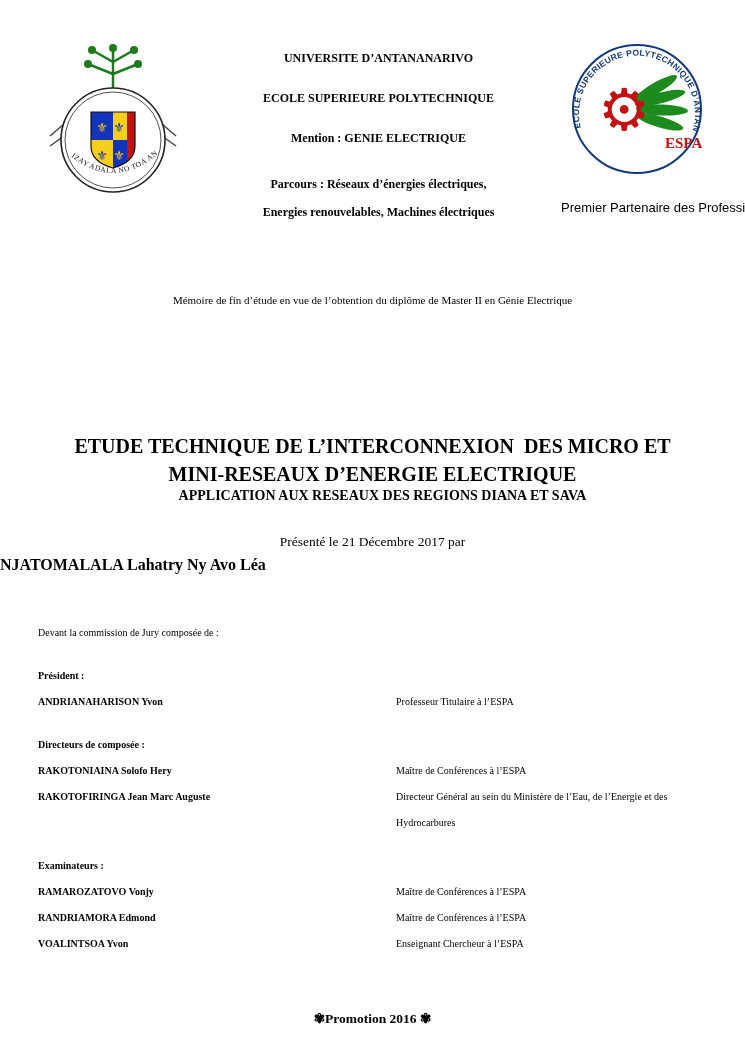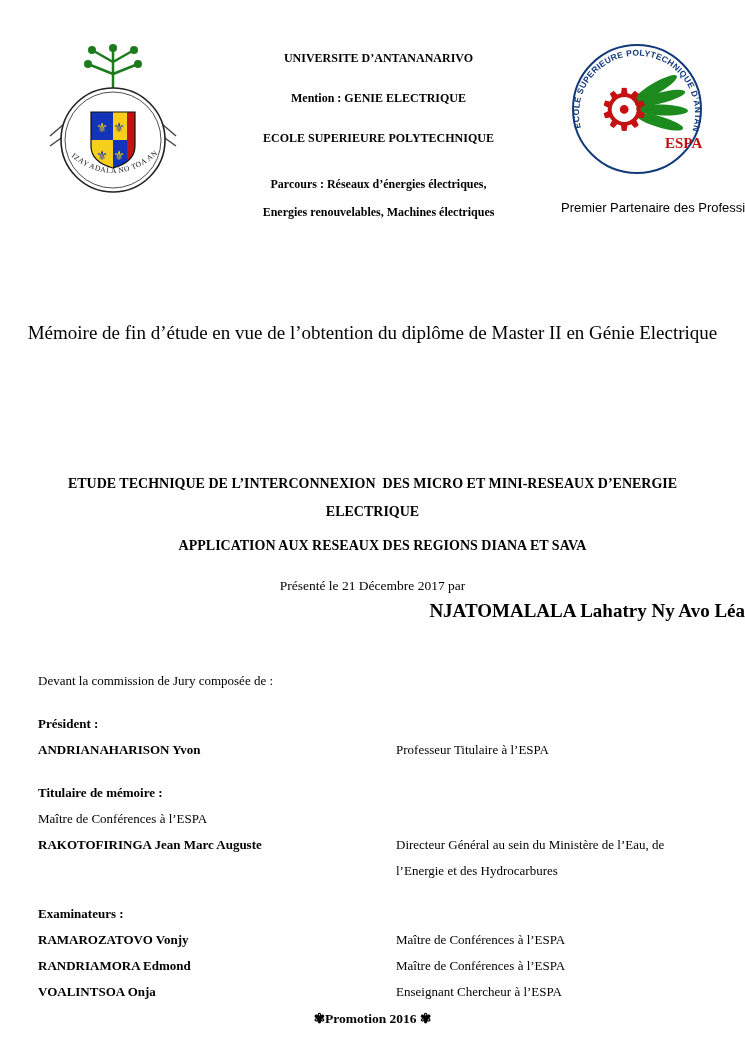--- a/index.html
+++ b/index.html
@@ -9,29 +9,29 @@
     position:relative; box-sizing:border-box; overflow:hidden;
   }
   .header { display:flex; align-items:flex-start; padding:36px 32px 0 38px; }
   .logo-left { width:158px; flex:0 0 auto; }
   .logo-right { width:152px; flex:0 0 auto; text-align:center; }
   .logo-caption { font-size:13px; font-family:"Liberation Sans", sans-serif; margin-top:10px; white-space:nowrap; }
   .header-center { flex:1 1 auto; text-align:center; font-weight:bold; font-size:12px; padding-top:14px; }
   .header-center p { margin:0 0 24px; line-height:16px; }
   .header-center .parcours { margin:12px; line-height:28px; }
 
-  .memoire { text-align:center; font-size:19px; margin-top:84px; }
+  .memoire { text-align:center; font-size:11px; margin-top:56px; }
 
-  .title-block { text-align:center; font-weight:bold; font-size:14px; margin:126px auto 0; max-width:612px; line-height:28px; white-space:pre-wrap; }
-  .subtitle { text-align:center; font-weight:bold; font-size:14px; margin-top:12px;padding-left:20px; }
+  .title-block { text-align:center; font-weight:bold; font-size:20px; margin:126px auto 0; max-width:612px; line-height:28px; white-space:pre-wrap; }
+  .subtitle { text-align:center; font-weight:bold; font-size:14px; margin-top:0;padding-left:20px; }
 
-  .presented { text-align:center; font-size:13.5px; margin-top:24px; }
-  .author { text-align:right; font-size:19px; font-weight:bold; margin-top:6px; }
+  .presented { text-align:center; font-size:13.5px; margin-top:30px; }
+  .author { text-align:left; font-size:16px; font-weight:bold; margin-top:6px; }
 
-  .jury { margin-top:46px; padding:0 38px; font-size:13px; }
+  .jury { margin-top:46px; padding:0 38px; font-size:10px; }
   .jury-intro { margin:0 0 2px; line-height:26px; }
   .jury-section { margin-top:0; }
   .jury-section + .jury-section { margin-top:14px; }
   .section-label { font-weight:bold; line-height:26px;margin-top:17px; }
   .jury-row { display:grid; grid-template-columns:358px 310px; line-height:26px; align-items:start; }
   .jury-row .name { font-weight:bold; }
 
   .footer { position:absolute; left:0; right:0; bottom:26px; text-align:center; font-weight:bold; font-size:13.5px; }
 </style>
 </head>
@@ -87,22 +87,22 @@
 
         <path id="mottoArc" d="M30 118 Q75 156 120 118" fill="none"></path>
         <text font-size="7.5" fill="#111" letter-spacing="0.5" font-family="Liberation Serif, serif">
           <textPath href="#mottoArc" startOffset="4%">IZAY ADALA NO TOA AN-DRAIN</textPath>
         </text>
       </svg>
     </div>
 
     <div class="header-center">
       <p>UNIVERSITE D’ANTANANARIVO</p>
+      <p>ECOLE SUPERIEURE POLYTECHNIQUE</p>
       <p>Mention : GENIE ELECTRIQUE</p>
-      <p>ECOLE SUPERIEURE POLYTECHNIQUE</p>
       <div class="parcours">
         <div>Parcours : Réseaux d’énergies électriques,</div>
         <div>Energies renouvelables, Machines électriques</div>
       </div>
     </div>
 
     <div class="logo-right">
       <svg width="150" height="150" viewBox="0 0 150 150">
         <circle cx="75" cy="73" r="64" fill="#fff" stroke="#123a7a" stroke-width="2"></circle>
         <path id="espaArc" d="M20 96 A58 58 0 1 1 130 96" fill="none"></path>
@@ -138,42 +138,43 @@
 
     <div class="jury-section">
       <div class="section-label">Président :</div>
       <div class="jury-row">
         <span class="name">ANDRIANAHARISON Yvon</span>
         <span class="role">Professeur Titulaire à l’ESPA</span>
       </div>
     </div>
 
     <div class="jury-section">
-      <div class="section-label">Titulaire de mémoire :</div>
+      <div class="section-label">Directeurs de composée :</div>
       <div class="jury-row">
+        <span class="name">RAKOTONIAINA Solofo Hery</span>
         <span class="role">Maître de Conférences à l’ESPA</span>
       </div>
       <div class="jury-row">
         <span class="name">RAKOTOFIRINGA Jean Marc Auguste</span>
         <span class="role">Directeur Général au sein du Ministère de l’Eau, de l’Energie et des Hydrocarbures</span>
       </div>
     </div>
 
     <div class="jury-section">
       <div class="section-label">Examinateurs :</div>
       <div class="jury-row">
         <span class="name">RAMAROZATOVO Vonjy</span>
         <span class="role">Maître de Conférences à l’ESPA</span>
       </div>
       <div class="jury-row">
         <span class="name">RANDRIAMORA Edmond</span>
         <span class="role">Maître de Conférences à l’ESPA</span>
       </div>
       <div class="jury-row">
-        <span class="name">VOALINTSOA Onja</span>
+        <span class="name">VOALINTSOA Yvon</span>
         <span class="role">Enseignant Chercheur à l’ESPA</span>
       </div>
     </div>
   </div>
 
   <div class="footer">✾Promotion 2016 ✾</div>
 
 </div>
 
 </body></html>

